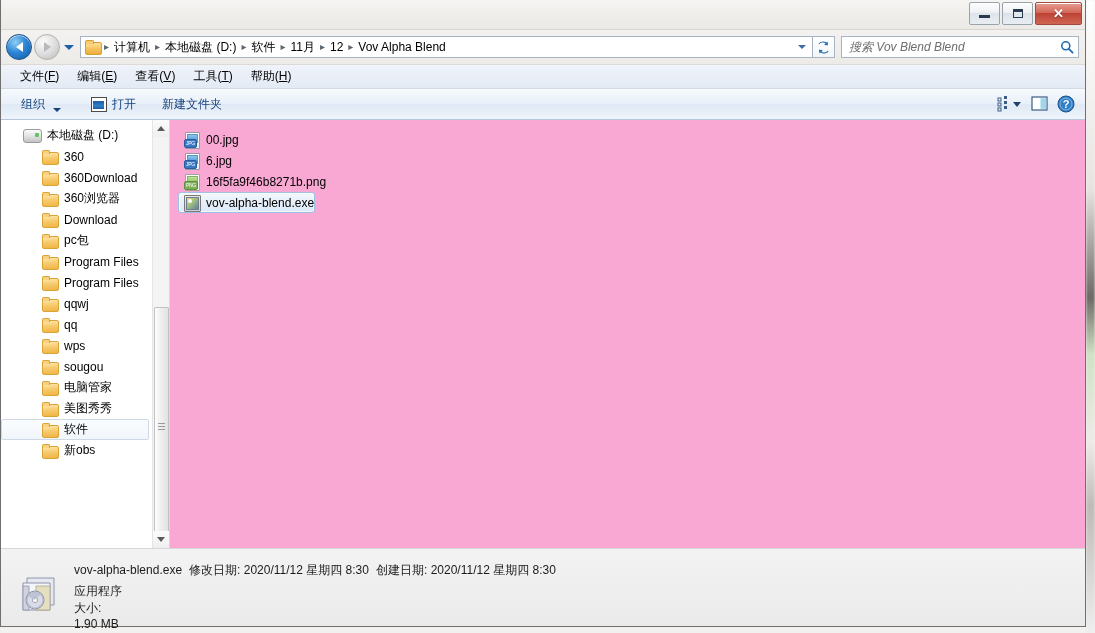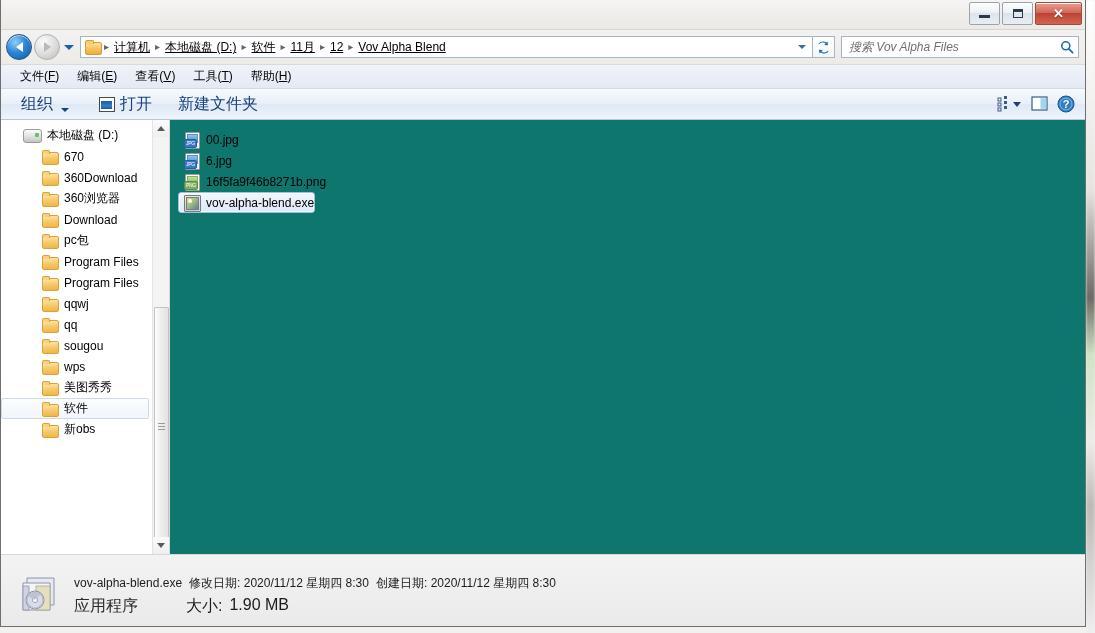--- a/index.html
+++ b/index.html
@@ -135,21 +135,20 @@
     border:1px solid #d89f2f; border-radius: 1px 2px 2px 2px;
   }
   .crumb-folder::after {
     content:''; position:absolute; left:0; top:0px; width:7px; height:3px;
     background:#f6cb74; border:1px solid #d89f2f; border-bottom:none; border-radius:2px 2px 0 0;
   }
   .crumbs { display: flex; align-items: center; overflow: hidden; white-space: nowrap; flex: 1 1 auto; min-width: 0; }
   .crumb {
     font-size: 12px; color: #000000; padding: 1px 4px;
     line-height: 16px;
-    text-decoration: underline;
   }
   .crumb-sep {
     color: #5b6670; font-size: 10px; padding: 0 1px; line-height: 16px;
   }
   .crumb-drop {
     width: 16px; height: 20px; display:flex;align-items:center;justify-content:center;flex:none;
   }
   .caret-sm { width:0;height:0;border-left:4px solid transparent;border-right:4px solid transparent;border-top:4px solid #3c6da8; }
 
   .refresh {
@@ -195,21 +194,21 @@
   
   .cmdbar {
     height: 30px; flex: none;
     background: linear-gradient(180deg,#f6fafd 0%, #e9f0f9 48%, #dfe9f5 52%, #eef4fb 100%);
     border-bottom: 1px solid #b8c7da;
     display: flex; align-items: center;
     padding: 0 6px 0 12px;
   }
   .cmdbtn {
     display: flex; align-items: flex-end; gap: 5px;
-    font-size: 16px; color: #15417e;
+    font-size: 12px; color: #15417e;
     padding: 3px 8px; border-radius: 2px;
     line-height: 16px;
   }
   .cmdcaret { width:0;height:0;border-left:4px solid transparent;border-right:4px solid transparent;border-top:4px solid #15417e; margin-left:3px; }
   .cmd-spacer { flex: 1 1 auto; }
   .icon-open {
     width: 16px; height: 15px; position: relative; flex: none;
   }
   .icon-open::before{
     content:''; position:absolute; inset:0;
@@ -307,21 +306,21 @@
     border: 1px solid #c2c2c2;
     border-radius: 1px;
     display:flex; align-items:center; justify-content:center;
   }
   .grip { width: 7px; height: 7px; display:flex; flex-direction:column; justify-content:space-between; }
   .grip i { display:block; height:1px; background:#9a9a9a; }
 
   
   .filepane {
     flex: 1 1 auto;
-    background: #0f766e;
+    background: #f9a8d4;
     position: relative;
     padding: 9px 0 0 8px;
     overflow: hidden;
   }
   .frow {
     height: 21px;
     display: flex; align-items: center;
     font-size: 12px; color: #000000;
     padding-left: 6px;
     white-space: nowrap;
@@ -390,27 +389,27 @@
     background:#ffffff; border-radius:50%;
   }
 
   
   .details {
     flex: none;
     height: 60px;
     background: linear-gradient(180deg,#f3f3f3 0%, #eaeaea 100%);
     border-top: 1px solid #d7d7d7;
     display: flex; align-items: center;
-    padding: 11px 0 0 13px;
+    padding: 17px 0 0 13px;
     position: relative;
   }
   .det-icon { width: 48px; height: 48px; flex: none; position: relative; margin-right: 12px; }
   .det-text { display: flex; flex-direction: column; gap: 4px; }
   .det-line1 { font-size: 12px; color: #1b1b1b; white-space: nowrap; }
-  .det-line2 { font-size: 16px; color: #2b2b2b; white-space: nowrap; display: flex; }
+  .det-line2 { font-size: 12px; color: #2b2b2b; white-space: nowrap; display: flex; flex-direction: column; }
   .det-type { width: 112px; flex: none; }
   .lbl { color: #1b1b1b; }
   .val { color: #1b1b1b; }
   .gap { display:inline-block; width: 7px; }
 </style>
 </head>
 <body>
 
 <div class="desktop">
   <div class="bleed-green"></div>
@@ -467,21 +466,21 @@
     </div>
 
     <div class="refresh">
       <svg width="15" height="15" viewBox="0 0 15 15">
         <path d="M3 4.4 C4.6 2.2 8 2 9.6 3.6 L8.2 5 L12 5.2 L11.6 1.6 L10.5 2.6 C8.3 0.8 4.6 1.1 2.6 3.6 Z" fill="#1f6cb4"></path>
         <path d="M12 10.6 C10.4 12.8 7 13 5.4 11.4 L6.8 10 L3 9.8 L3.4 13.4 L4.5 12.4 C6.7 14.2 10.4 13.9 12.4 11.4 Z" fill="#1f6cb4"></path>
       </svg>
     </div>
 
     <div class="searchbox">
-      <div class="ph">搜索 Vov Alpha Files</div>
+      <div class="ph">搜索 Vov Blend Blend</div>
       <div class="search-icon">
         <svg width="14" height="14" viewBox="0 0 14 14">
           <circle cx="5.8" cy="5.8" r="4" fill="none" stroke="#1f6cb4" stroke-width="1.6"></circle>
           <line x1="8.8" y1="8.8" x2="12.6" y2="12.6" stroke="#1f6cb4" stroke-width="1.8" stroke-linecap="round"></line>
         </svg>
       </div>
     </div>
   </div>
 
   <div class="menubar">
@@ -538,21 +537,21 @@
     <div class="sidebar">
       <div class="tree">
 
         <div class="trow">
           <span class="t-drive"></span>
           <span class="t-label">本地磁盘 (D:)</span>
         </div>
 
         <div class="trow child">
           <span class="t-folder"></span>
-          <span class="t-label">670</span>
+          <span class="t-label">360</span>
         </div>
         <div class="trow child">
           <span class="t-folder"></span>
           <span class="t-label">360Download</span>
         </div>
         <div class="trow child">
           <span class="t-folder"></span>
           <span class="t-label">360浏览器</span>
         </div>
         <div class="trow child">
@@ -574,25 +573,29 @@
         <div class="trow child">
           <span class="t-folder"></span>
           <span class="t-label">qqwj</span>
         </div>
         <div class="trow child">
           <span class="t-folder"></span>
           <span class="t-label">qq</span>
         </div>
         <div class="trow child">
           <span class="t-folder"></span>
+          <span class="t-label">wps</span>
+        </div>
+        <div class="trow child">
+          <span class="t-folder"></span>
           <span class="t-label">sougou</span>
         </div>
         <div class="trow child">
           <span class="t-folder"></span>
-          <span class="t-label">wps</span>
+          <span class="t-label">电脑管家</span>
         </div>
         <div class="trow child">
           <span class="t-folder"></span>
           <span class="t-label">美图秀秀</span>
         </div>
         <div class="trow child selected">
           <span class="t-folder"></span>
           <span class="t-label">软件</span>
         </div>
         <div class="trow child">

